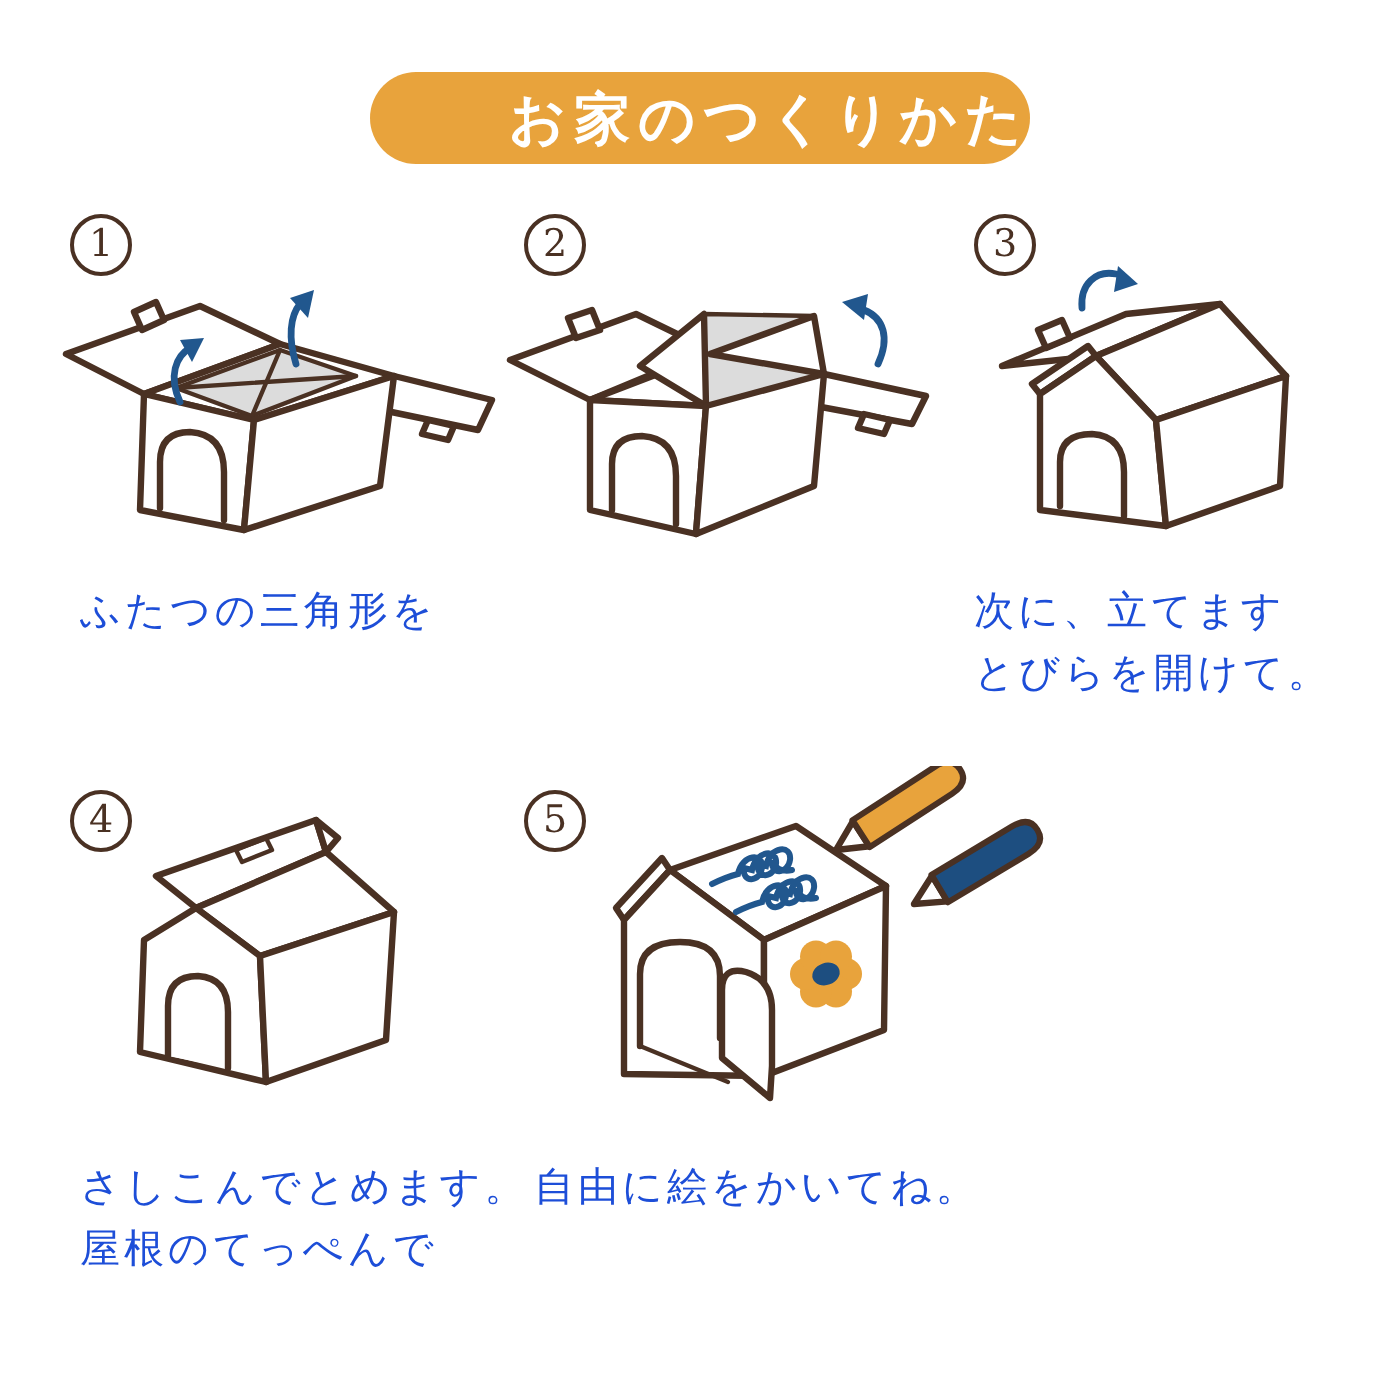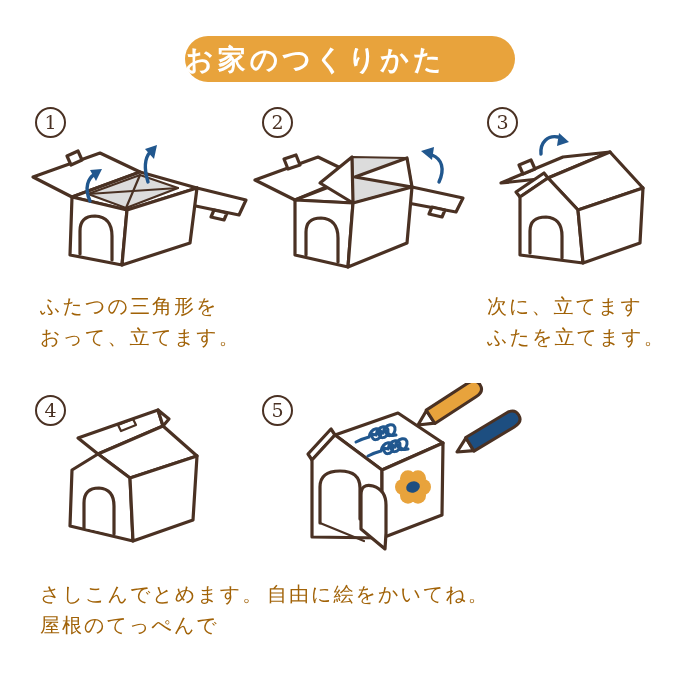--- a/index.html
+++ b/index.html
@@ -1,27 +1,27 @@
 <!DOCTYPE html>
 <html><head>
 <meta charset="utf-8">
 <style>
   html,body{margin:0;padding:0;background:#ffffff;}
   body{width:700px;height:700px;position:relative;overflow:hidden;
        font-family:"Liberation Sans",sans-serif;}
   .banner{position:absolute;left:185px;top:36px;width:330px;height:46px;
           background:#E8A33C;border-radius:24px;color:#ffffff;
           font-weight:bold;font-size:28px;letter-spacing:4px;
-          text-align:left;line-height:47px;}
+          text-align:right;line-height:47px;}
   .badge{position:absolute;width:27px;height:27px;border:2px solid #4A3123;
          border-radius:50%;color:#4A3123;font-family:"DejaVu Serif",serif;
          font-size:19px;line-height:27px;text-align:center;background:#fff;}
   .b1{left:35px;top:107px}.b2{left:262px;top:107px}.b3{left:487px;top:107px}
   .b4{left:35px;top:395px}.b5{left:262px;top:395px}
-  .caption{position:absolute;color:#a16207;font-size:20px;letter-spacing:2px;
+  .caption{position:absolute;color:#1d4ed8;font-size:20px;letter-spacing:2px;
            line-height:31px;white-space:nowrap;}
   .c1{left:40px;top:291px}.c2{left:265px;top:291px}.c3{left:487px;top:291px}
   .c4{left:40px;top:579px}.c5{left:267px;top:579px}
   .illus{position:absolute;}
   .i1{left:28px;top:138px}.i2{left:253px;top:138px}.i3{left:478px;top:132px}
   .i4{left:40px;top:398px}.i5{left:260px;top:383px}
   svg .ln{fill:#ffffff;stroke:#4A3123;stroke-width:3.2;
           stroke-linejoin:round;stroke-linecap:round;}
   svg .ln2{fill:none;stroke:#4A3123;stroke-width:2.2;
            stroke-linejoin:round;stroke-linecap:round;}
@@ -131,27 +131,26 @@
     <path d="M15,-8 H64 Q74,-8 74,0 Q74,8 64,8 H15 Z" fill="#E8A33C" stroke="#4A3123" stroke-width="3" stroke-linejoin="round"></path>
   </g>
   <g transform="translate(197,69) rotate(-31)">
     <path class="ln" d="M0,0 L15,-7.5 L15,7.5 Z" stroke-width="3"></path>
     <path d="M15,-8 H62 Q72,-8 72,0 Q72,8 62,8 H15 Z" fill="#1D4E80" stroke="#4A3123" stroke-width="3" stroke-linejoin="round"></path>
   </g>
 </svg>
 
 <div class="caption c1">
   <div>ふたつの三角形を</div>
-  <div>おって、立てます。</div>
 </div>
 <div class="caption c2">
 </div>
 <div class="caption c3">
   <div>次に、立てます</div>
-  <div>ふたを立てます。</div>
+  <div>とびらを開けて。</div>
 </div>
 <div class="caption c4">
   <div>さしこんでとめます。</div>
   <div>屋根のてっぺんで</div>
 </div>
 <div class="caption c5">
   <div>自由に絵をかいてね。</div>
 </div>
 
 </body></html>

